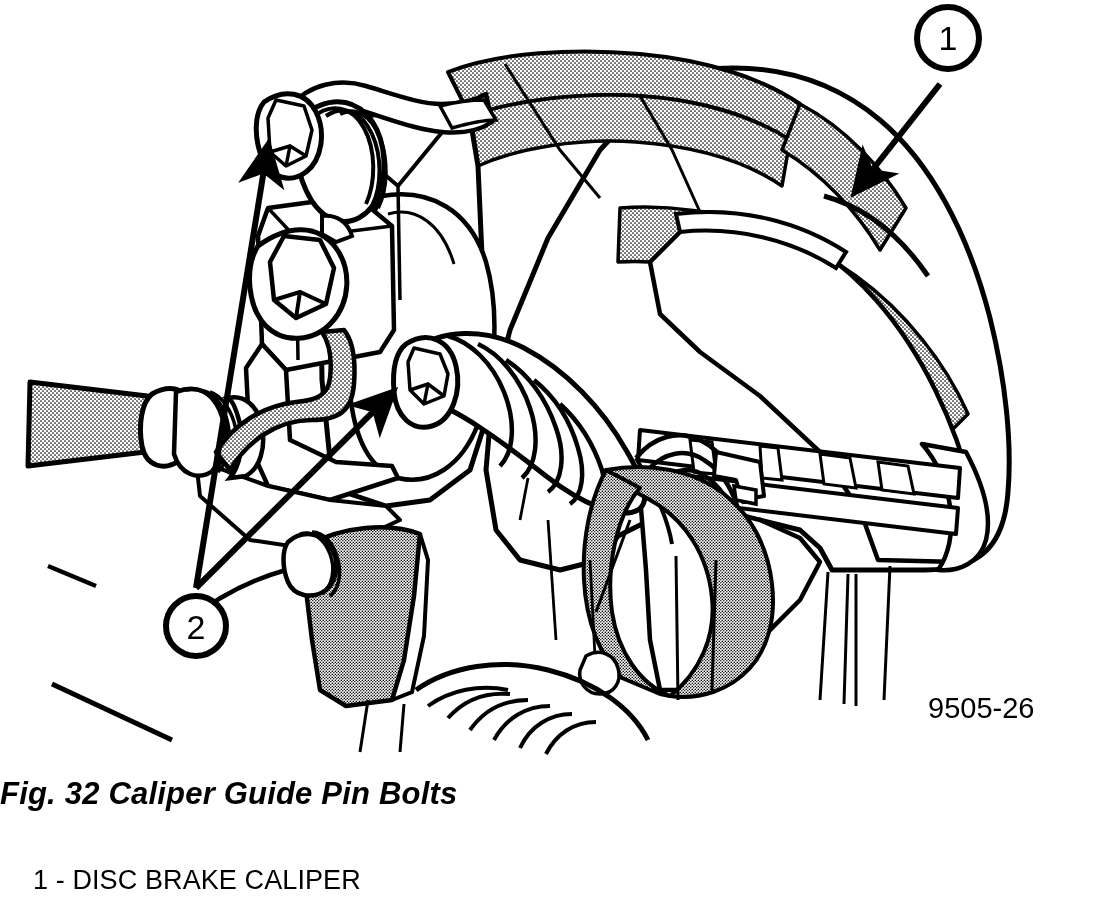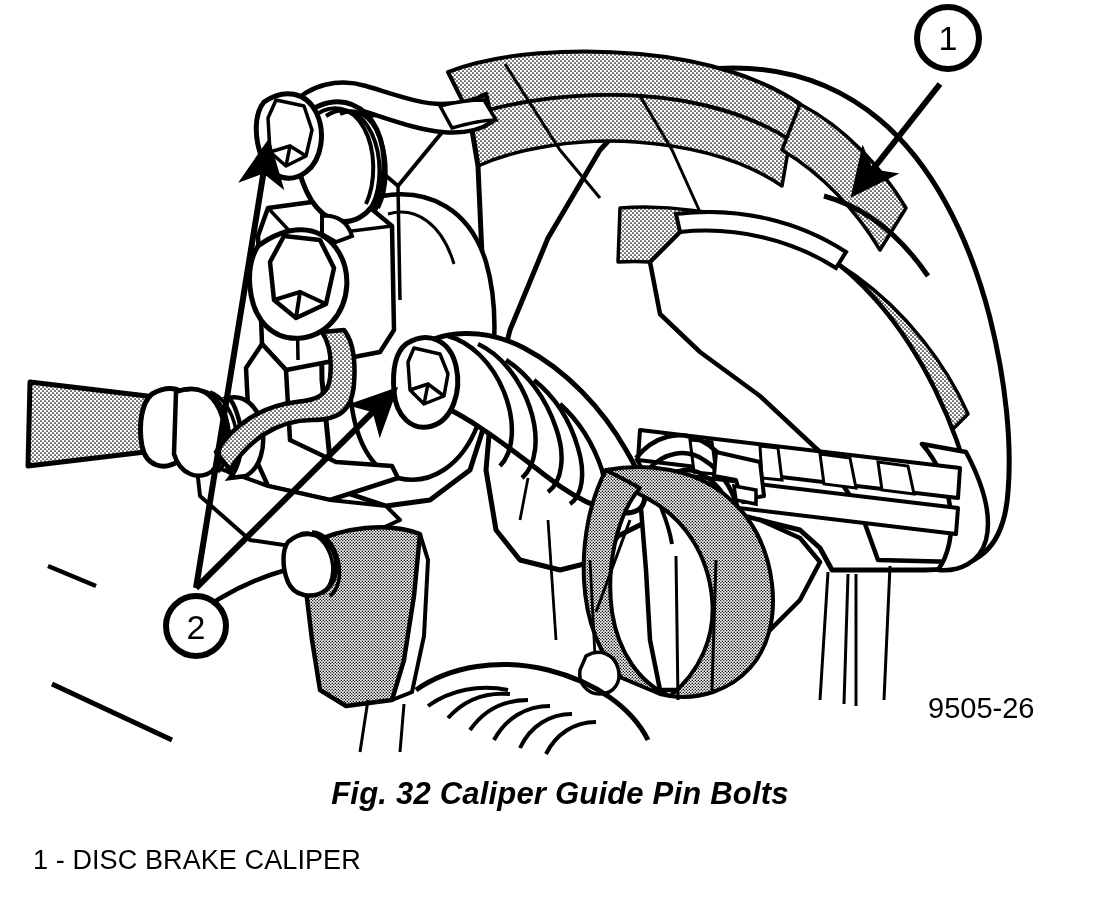--- a/index.html
+++ b/index.html
@@ -34,38 +34,39 @@
     left: 0;
     top: 760px;
     width: 1120px;
     height: 164px;
   }
   .fig-title {
     position: absolute;
     left: 0;
     top: 16px;
     width: 1120px;
-    text-align: center;
+    text-align: left;
     font-style: italic;
     font-weight: bold;
     font-size: 31px;
     letter-spacing: 0.2px;
     white-space: nowrap;
   }
   .legend {
     position: absolute;
     left: 33px;
     top: 82px;
     width: 700px;
   }
   .legend-item {
     font-size: 27px;
     line-height: 36px;
     white-space: nowrap;
     letter-spacing: 0.1px;
+    margin-top: 20px;
   }
 </style>
 </head>
 <body>
 
 <div id="figure-root">
 
   <svg id="illustration" viewBox="0 0 1120 760">
     <defs>
       <pattern id="stipple" width="4" height="4" patternUnits="userSpaceOnUse">

